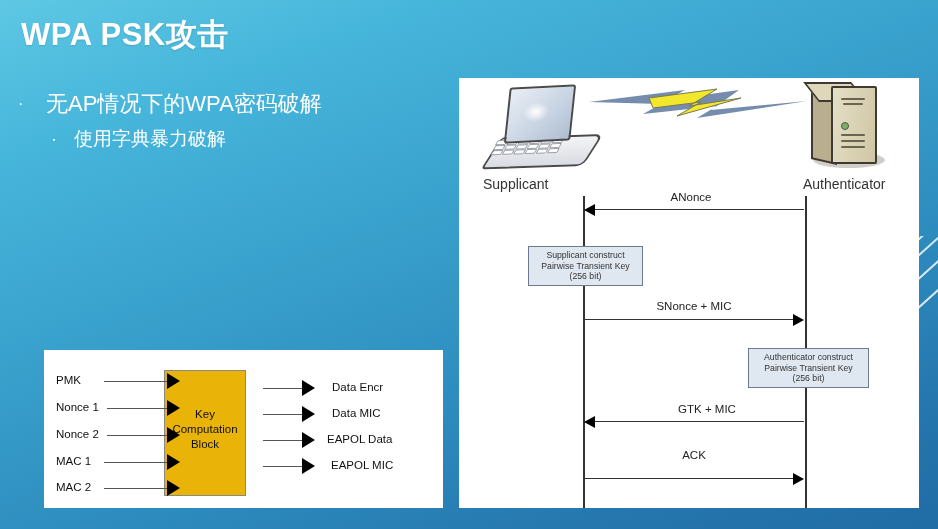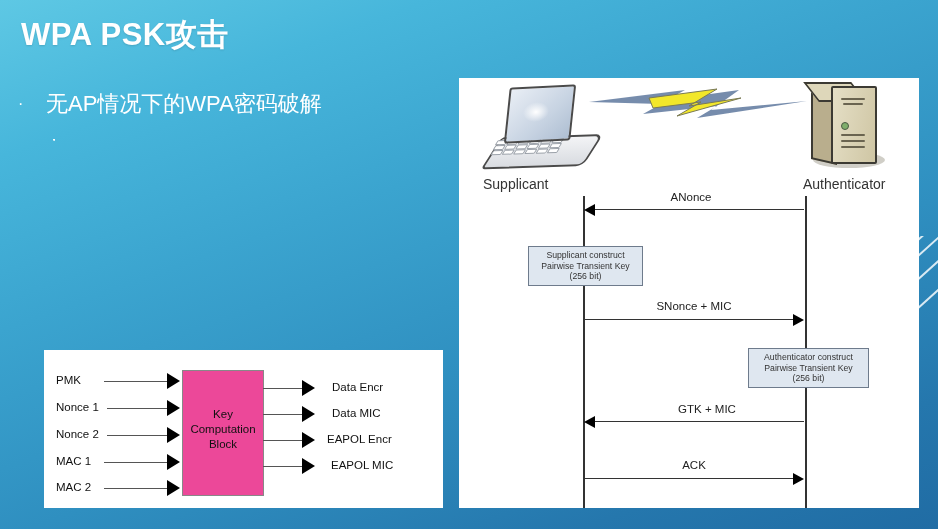--- a/index.html
+++ b/index.html
@@ -41,22 +41,22 @@
 
   
   #keyblock{left:44px;top:350px;width:399px;height:158px;}
   #keyblock .kb-inner{position:absolute;inset:0;}
   #keyblock .klabel{position:absolute;font-size:11.5px;color:#111;white-space:nowrap;}
   #keyblock .kin{left:12px;text-align:center;}
   #keyblock .kout{left:245px;text-align:center;}
   #keyblock .kline{position:absolute;height:1.4px;background:#555;}
   #keyblock .karrow{position:absolute;width:0;height:0;border-left:13px solid #000;
      border-top:8px solid transparent;border-bottom:8px solid transparent;}
-  #keyblock .kbox{position:absolute;left:138px;top:20px;width:80px;height:124px;
-     border:1.4px solid #888;background:#ec4899;}
+  #keyblock .kbox{position:absolute;left:120px;top:20px;width:80px;height:124px;
+     border:1.4px solid #888;background:#eab308;}
   #keyblock .kbox span{position:absolute;left:0;right:0;text-align:center;font-size:11.5px;color:#111;line-height:14px;}
 
   
   #seq{left:459px;top:78px;width:460px;height:430px;}
   #seq .lifeline{position:absolute;width:1.6px;background:#333;}
   #seq .msg-line{position:absolute;height:1.4px;background:#333;}
   #seq .arr-r{position:absolute;width:0;height:0;border-left:11px solid #000;
      border-top:6px solid transparent;border-bottom:6px solid transparent;}
   #seq .arr-l{position:absolute;width:0;height:0;border-right:11px solid #000;
      border-top:6px solid transparent;border-bottom:6px solid transparent;}
@@ -121,20 +121,21 @@
       <span class="dot">·</span>
     </div>
     <div class="b2">
       <span class="dot">·</span>
     </div>
     <div class="b2">
       <span class="dot">·</span>
     </div>
     <div class="b2">
       <span class="dot">·</span>
+      <span>使用字典暴力破解</span>
     </div>
   </div>
 
   <div class="panel" id="keyblock">
     <div class="kb-inner">
 
       <div class="kbox">
         <span style="top:36px">Key</span>
         <span style="top:51px">Computation</span>
         <span style="top:66px">Block</span>
@@ -163,21 +164,21 @@
       <div class="kline" style="left:219px;top:38px;width:42px"></div>
       <div class="karrow" style="left:258px;top:30px"></div>
       <div class="klabel kout" style="top:31px;left:288px">Data Encr</div>
 
       <div class="kline" style="left:219px;top:64px;width:42px"></div>
       <div class="karrow" style="left:258px;top:56px"></div>
       <div class="klabel kout" style="top:57px;left:288px">Data MIC</div>
 
       <div class="kline" style="left:219px;top:90px;width:42px"></div>
       <div class="karrow" style="left:258px;top:82px"></div>
-      <div class="klabel kout" style="top:83px;left:283px">EAPOL Encr</div>
+      <div class="klabel kout" style="top:83px;left:283px">EAPOL Data</div>
 
       <div class="kline" style="left:219px;top:116px;width:42px"></div>
       <div class="karrow" style="left:258px;top:108px"></div>
       <div class="klabel kout" style="top:109px;left:287px">EAPOL MIC</div>
 
     </div>
   </div>
 
   <div class="panel" id="seq">
 
@@ -248,19 +249,19 @@
     <div class="noteBox" style="left:289px;top:270px;width:121px;height:40px">
       <div>Authenticator construct</div>
       <div>Pairwise Transient Key</div>
       <div>(256 bit)</div>
     </div>
 
     <div class="msg-label" style="left:168px;top:325px;width:160px">GTK + MIC</div>
     <div class="msg-line" style="left:136px;top:343px;width:209px"></div>
     <div class="arr-l" style="left:125px;top:338px"></div>
 
-    <div class="msg-label" style="left:155px;top:381px;width:160px">ACK</div>
+    <div class="msg-label" style="left:155px;top:371px;width:160px">ACK</div>
     <div class="msg-line" style="left:125px;top:400px;width:210px"></div>
     <div class="arr-r" style="left:334px;top:395px"></div>
 
   </div>
 
 </div>
 
 </body></html>

